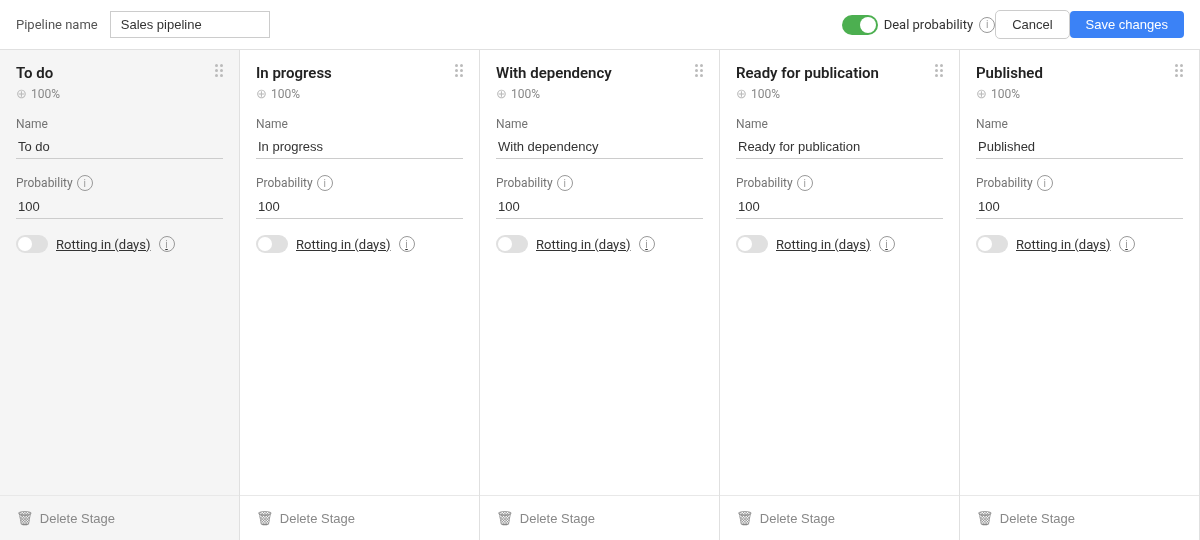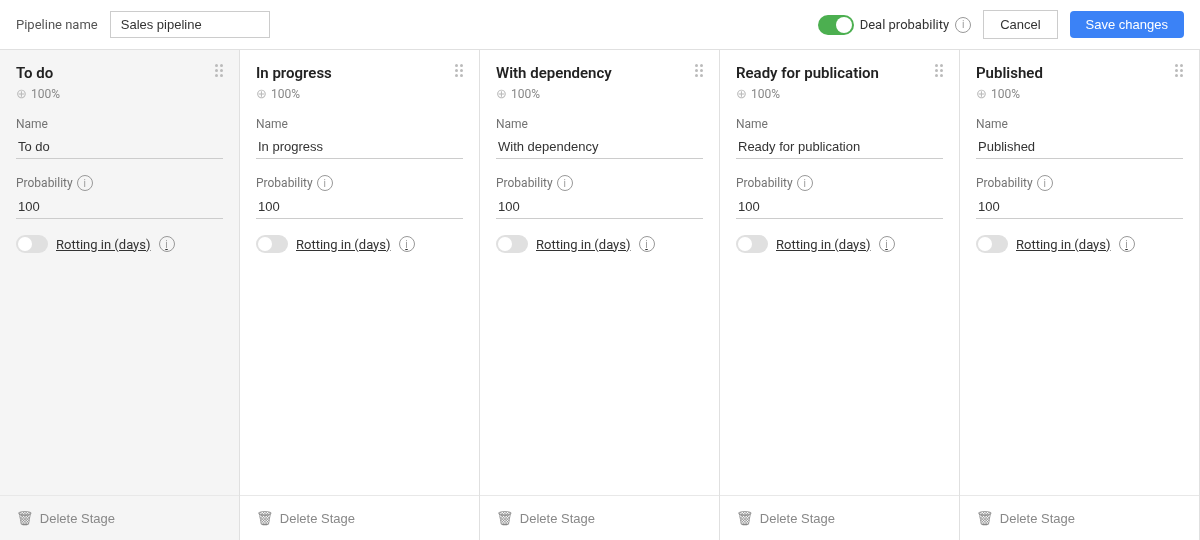--- a/index.html
+++ b/index.html
@@ -33,21 +33,20 @@
       padding: 5px 10px;
       font-size: 13px;
       width: 160px;
       outline: none;
       color: #333;
     }
     .header-right {
       margin-left: auto;
       display: flex;
       align-items: center;
-      gap: 12px;
     }
     .deal-probability-group {
       display: flex;
       align-items: center;
       gap: 6px;
     }
     .toggle-switch {
       width: 36px;
       height: 20px;
       background: #4caf50;
@@ -78,21 +77,21 @@
       align-items: center;
       justify-content: center;
       font-size: 10px;
       color: #999;
       cursor: pointer;
       flex-shrink: 0;
     }
     .btn-cancel {
       border: 1px solid #ccc;
       background: #fff;
-      border-radius: 0;
+      border-radius: 5px;
       padding: 6px 16px;
       font-size: 13px;
       cursor: pointer;
       color: #333;
     }
     .btn-save {
       background: #3b82f6;
       color: #fff;
       border: none;
       border-radius: 4px;

